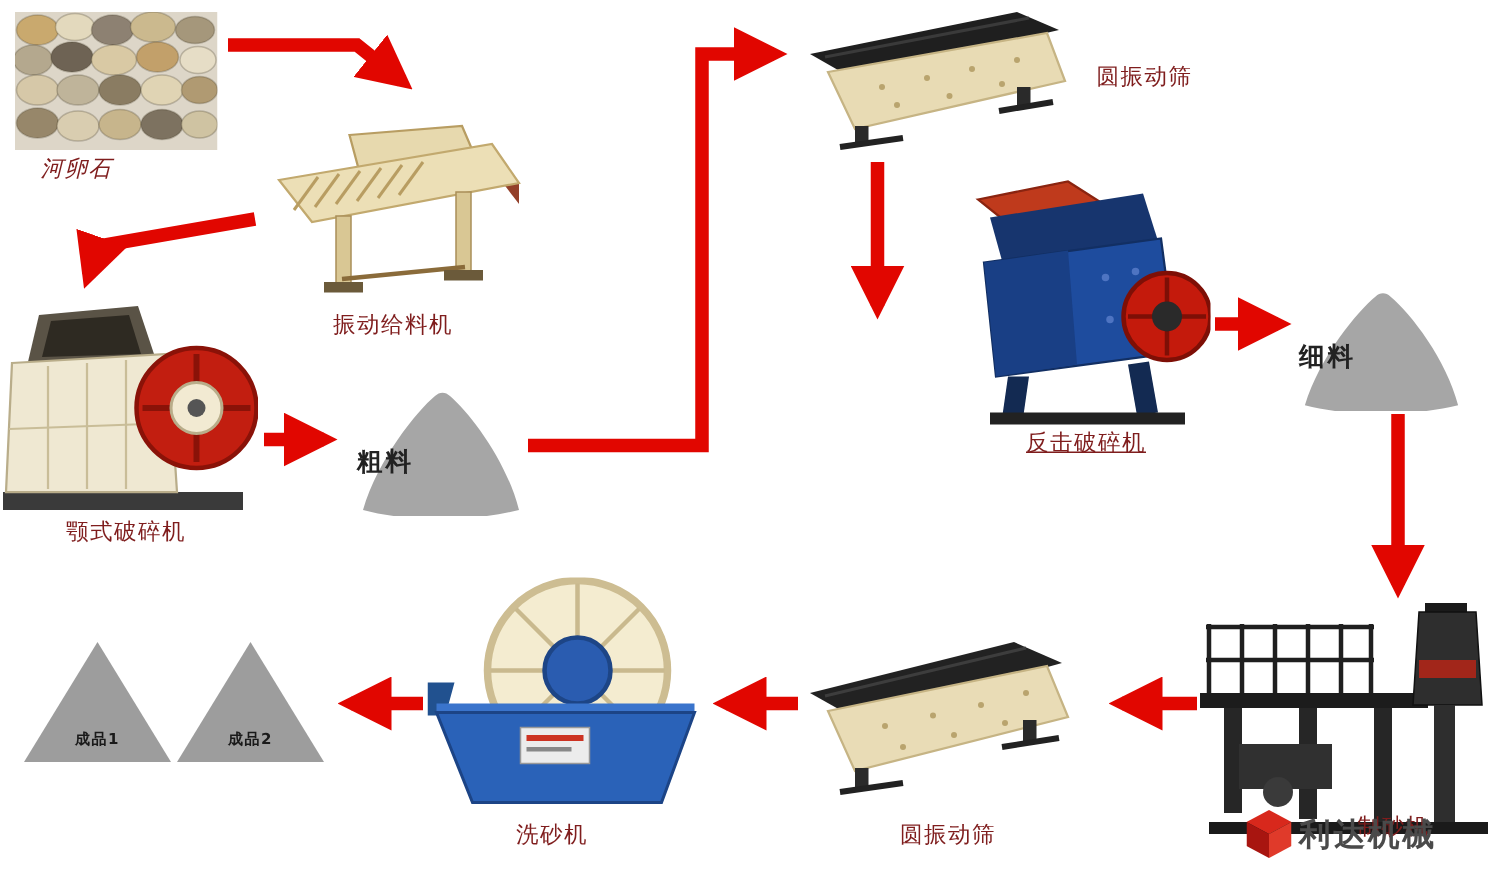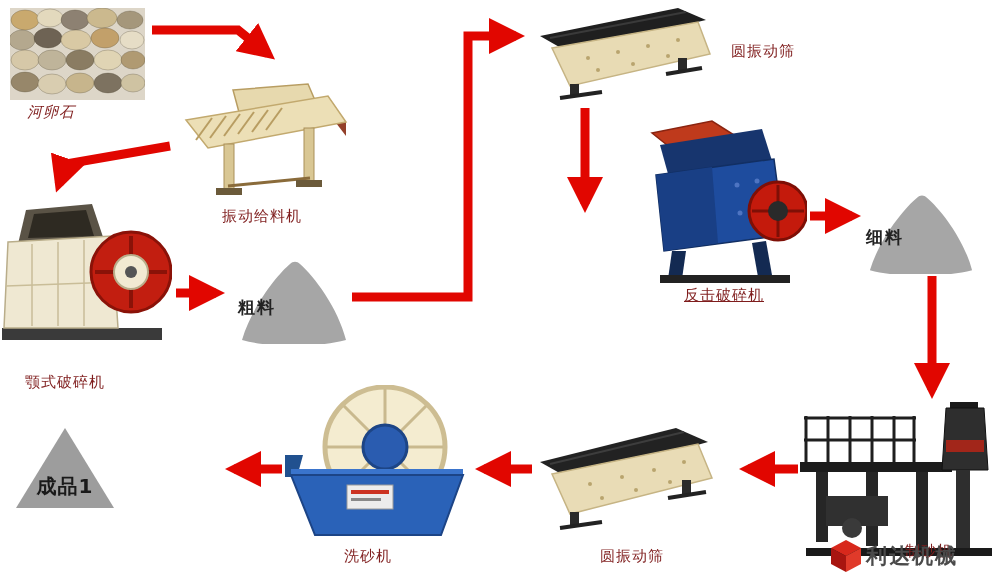--- a/index.html
+++ b/index.html
@@ -12,21 +12,21 @@
   .label{
     position:absolute;font-size:15px;color:#7f1d1d;white-space:nowrap;
     letter-spacing:1px;z-index:4;
   }
   .pile-text{
     position:absolute;left:0;right:0;
     font-size:17px;font-weight:bold;color:#222222;letter-spacing:2px;
   }
   .tri-text{
     position:absolute;left:0;right:0;bottom:10px;text-align:center;
-    font-size:20px;font-weight:bold;color:#1a1a1a;letter-spacing:1px;
+    font-size:10px;font-weight:bold;color:#1a1a1a;letter-spacing:1px;
   }
   #arrow-layer{position:absolute;left:0;top:0;z-index:2;}
   #logo{
     position:absolute;left:831px;top:540px;display:flex;align-items:center;z-index:5;
   }
   #logo .logo-text{
     font-size:21px;font-weight:bold;color:#4a4a4a;margin-left:5px;letter-spacing:2px;
   }
 </style>
 </head>
@@ -117,21 +117,21 @@
       </g>
       <circle cx="131" cy="76" r="40" fill="#c21e10" stroke="#8a1208" stroke-width="3"></circle>
       <g stroke="#8a1208" stroke-width="4">
         <line x1="131" y1="40" x2="131" y2="112"></line>
         <line x1="95" y1="76" x2="167" y2="76"></line>
       </g>
       <circle cx="131" cy="76" r="17" fill="#f2ead2" stroke="#b9ad8a" stroke-width="2"></circle>
       <circle cx="131" cy="76" r="6" fill="#555555"></circle>
     </svg>
   </div>
-  <div class="label" style="left:25px;top:345px;margin-top:28px;">颚式破碎机</div>
+  <div class="label" style="left:44px;top:345px;">颚式破碎机</div>
 
   <div class="node" style="left:238px;top:256px;width:112px;height:88px;">
     <svg width="112" height="88" viewBox="0 0 112 88">
       <path d="M4,84 C14,50 40,18 52,8 C55,5 59,5 62,8 C76,20 100,52 108,84 C76,92 34,92 4,84 Z" fill="#a6a6a6"></path>
     </svg>
     <span class="pile-text" style="top:40px;">粗料</span>
   </div>
 
   <div class="node" style="left:538px;top:6px;">
     <svg width="175" height="96" viewBox="0 0 175 96">
@@ -255,20 +255,26 @@
     </svg>
   </div>
   <div class="label" style="left:344px;top:547px;">洗砂机</div>
 
   <div class="node" style="left:14px;top:426px;width:102px;height:84px;">
     <svg width="102" height="84" viewBox="0 0 102 84">
       <polygon points="51,2 100,82 2,82" fill="#9d9d9d"></polygon>
     </svg>
     <span class="tri-text">成品1</span>
   </div>
+  <div class="node" style="left:116px;top:426px;width:102px;height:84px;">
+    <svg width="102" height="84" viewBox="0 0 102 84">
+      <polygon points="51,2 100,82 2,82" fill="#9d9d9d"></polygon>
+    </svg>
+    <span class="tri-text">成品2</span>
+  </div>
 
   <div id="logo">
     <svg width="30" height="32" viewBox="0 0 30 32">
       <polygon points="15,0 30,8 15,16 0,8" fill="#d8281c"></polygon>
       <polygon points="0,8 15,16 15,32 0,24" fill="#a81510"></polygon>
       <polygon points="15,16 30,8 30,24 15,32" fill="#e03a2a"></polygon>
     </svg>
     <span class="logo-text">利达机械</span>
   </div>
 

